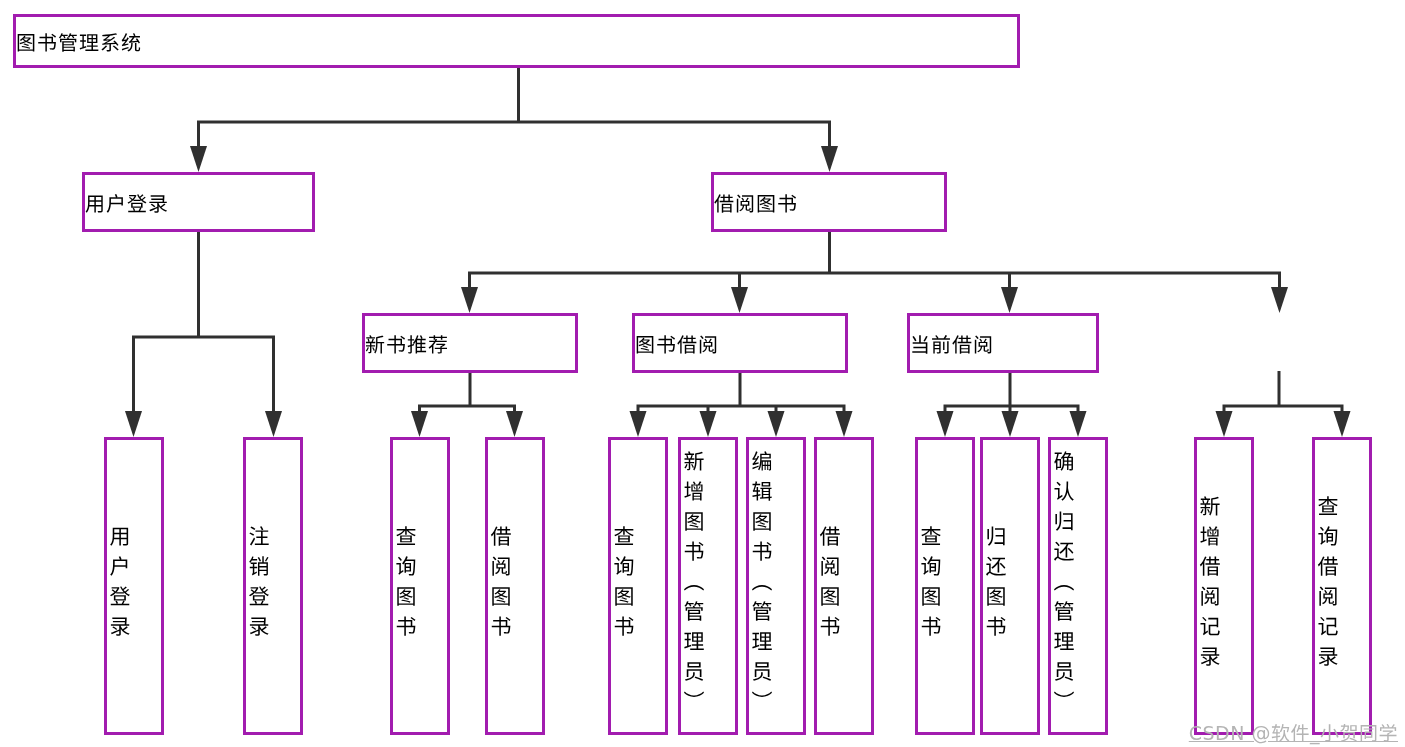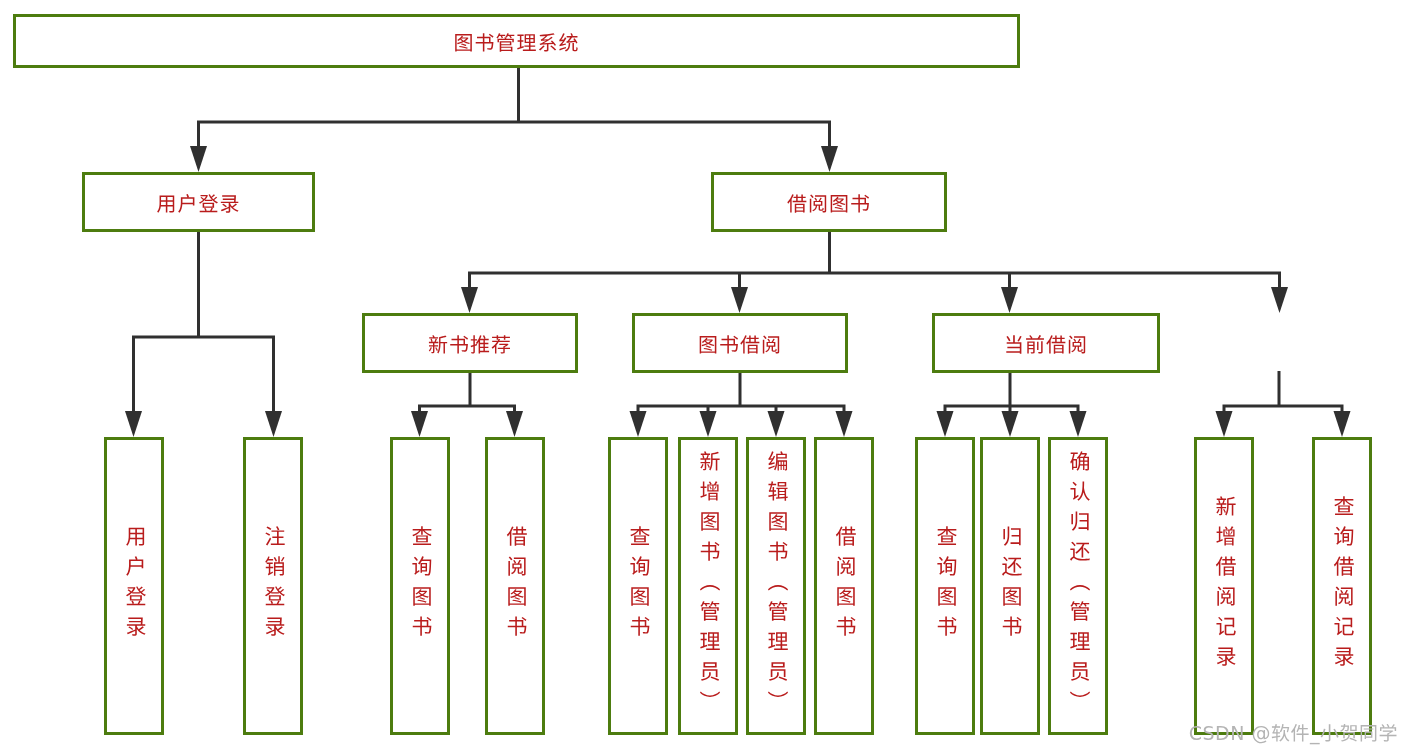--- a/index.html
+++ b/index.html
@@ -3,31 +3,31 @@
 <meta charset="utf-8">
 <style>
   html,body{margin:0;padding:0;background:#ffffff;}
   .stage{
     position:relative;width:1405px;height:747px;background:#ffffff;
     font-family:"DejaVu Sans","Liberation Sans",sans-serif;overflow:hidden;
   }
   .connectors{position:absolute;left:0;top:0;z-index:1;}
   .box{
     position:absolute;box-sizing:border-box;background:#ffffff;
-    border:3px solid #4d7c0f;display:flex;align-items:center;justify-content:center;
-    color:#b91c1c;z-index:2;
+    border:3px solid #a21caf;display:flex;align-items:center;
+    color:#000000;z-index:2;
   }
   .hbox{font-size:20px;letter-spacing:1px;white-space:nowrap;}
   .vtext{
     writing-mode:vertical-rl;text-orientation:mixed;
     font-size:21px;letter-spacing:9px;line-height:1.05;
   }
   .watermark{
     position:absolute;right:7px;bottom:2px;z-index:5;
-    font-size:19px;color:#b4b4b4;letter-spacing:0.5px;white-space:nowrap;
+    font-size:19px;color:#b4b4b4;letter-spacing:0.5px;white-space:nowrap;text-decoration:underline;
   }
   .edge{stroke:#303030;stroke-width:3;fill:none;}
   .ah{fill:#303030;stroke:none;}
 </style>
 </head>
 <body>
 
 <div class="stage">
 
   <svg class="connectors" width="1405" height="747" viewBox="0 0 1405 747">
@@ -73,21 +73,21 @@
   <div class="box hbox" style="left:711px;top:172px;width:236px;height:60px">
     <span>借阅图书</span>
   </div>
 
   <div class="box hbox" style="left:362px;top:313px;width:216px;height:60px">
     <span>新书推荐</span>
   </div>
   <div class="box hbox" style="left:632px;top:313px;width:216px;height:60px">
     <span>图书借阅</span>
   </div>
-  <div class="box hbox" style="left:932px;top:313px;width:228px;height:60px">
+  <div class="box hbox" style="left:907px;top:313px;width:192px;height:60px">
     <span>当前借阅</span>
   </div>
 
   <div class="box" style="left:104px;top:437px;width:60px;height:298px">
     <span class="vtext">用户登录</span>
   </div>
   <div class="box" style="left:243px;top:437px;width:60px;height:298px">
     <span class="vtext">注销登录</span>
   </div>
 

